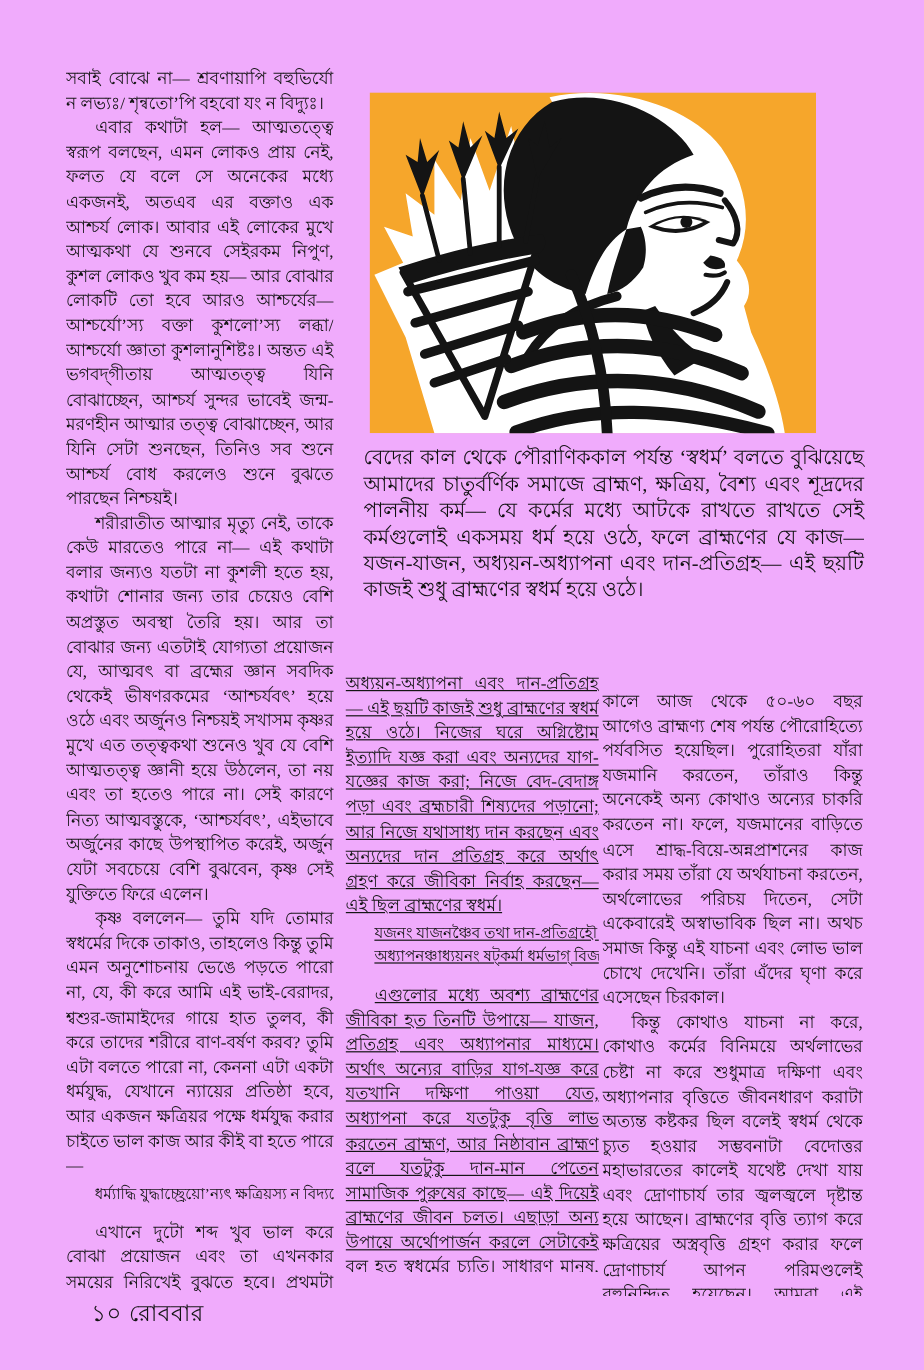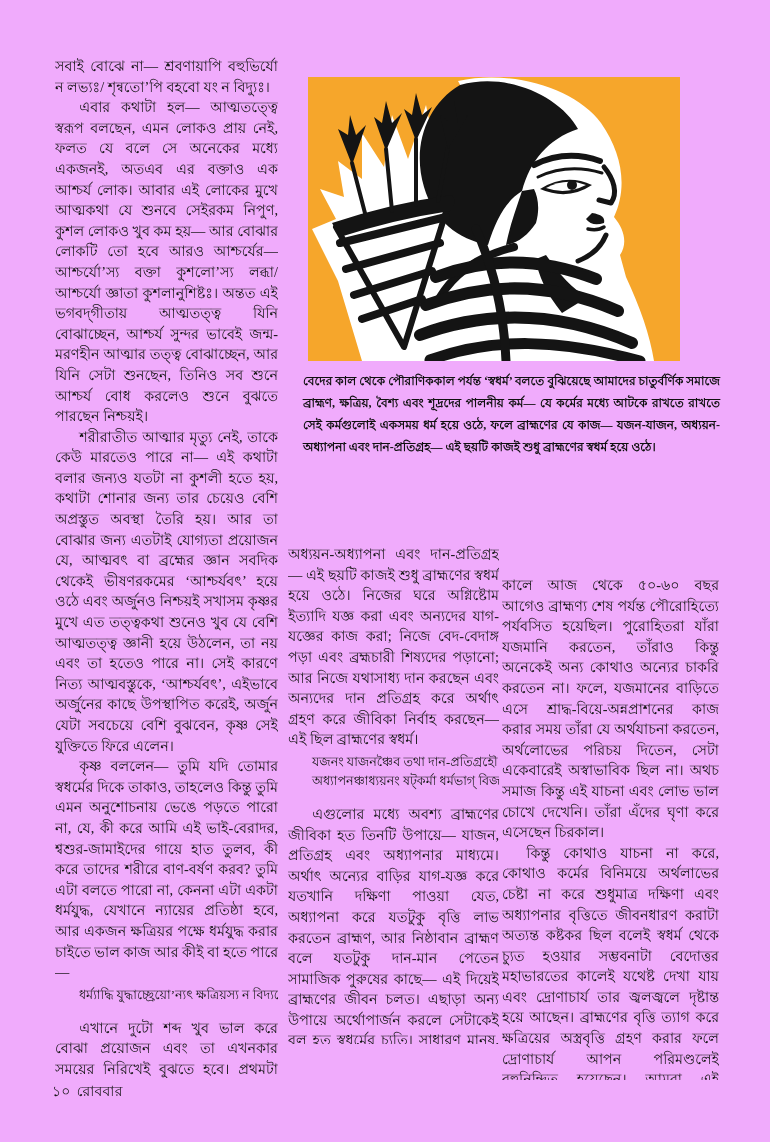--- a/index.html
+++ b/index.html
@@ -1,30 +1,30 @@
 <!DOCTYPE html>
 <html><head>
 <meta charset="utf-8">
 <style>
   html,body{margin:0;padding:0;}
   body{width:770px;height:1142px;background:#ffffff;font-family:"Liberation Serif","DejaVu Serif",serif;color:#151515;}
   .page{position:relative;width:770px;height:1142px;background:#f0abfc;overflow:hidden;}
   .col{position:absolute;text-align:justify;font-size:14.3px;line-height:20.6px;overflow:hidden;}
   .col-left{left:55px;top:56px;width:223px;height:1022px;}
-  .col-mid{left:288px;top:544px;width:211px;height:500px;}
+  .col-mid{left:288px;top:560px;width:211px;height:500px;text-decoration:underline;}
   .col-right{left:502px;top:575px;width:217px;height:505px;}
   .col p{margin:0;padding:0;}
   .col p.ind{text-indent:1.7em;}
   .gap-top{margin-top:13px !important;}
   .verse{margin:3px 0 3px 24px;font-size:12.7px;line-height:19px;text-align:left;}
   .verse div{white-space:nowrap;}
   .art-box{position:absolute;left:308px;top:77px;width:372px;height:284px;}
   .art-box svg{display:block;}
-  .lead{position:absolute;left:303px;top:371px;width:417px;font-weight:bold;font-size:12px;line-height:21.9px;text-align:justify;color:#101010;}
-  .footer{position:absolute;left:52px;top:1080px;font-size:14px;letter-spacing:.02em;}
+  .lead{position:absolute;left:303px;top:371px;width:417px;font-weight:normal;font-size:17px;line-height:21.9px;text-align:justify;color:#101010;}
+  .footer{position:absolute;left:76px;top:1080px;font-size:19px;letter-spacing:.02em;}
   .footer span{margin-right:6px;}
 </style>
 </head>
 <body>
 
 <div class="page">
 
   <div class="col col-left">
     <p class="first">সবাই বোঝে না— শ্রবণায়াপি বহুভির্যো ন লভ্যঃ/ শৃন্বতো’পি বহবো যং ন বিদ্যুঃ।</p>
     <p class="ind">এবার কথাটা হল— আত্মতত্ত্বে স্বরূপ বলছেন, এমন লোকও প্রায় নেই, ফলত যে বলে সে অনেকের মধ্যে একজনই, অতএব এর বক্তাও এক আশ্চর্য লোক। আবার এই লোকের মুখে আত্মকথা যে শুনবে সেইরকম নিপুণ, কুশল লোকও খুব কম হয়— আর বোঝার লোকটি তো হবে আরও আশ্চর্যের— আশ্চর্যো’স্য বক্তা কুশলো’স্য লব্ধা/ আশ্চর্যো জ্ঞাতা কুশলানুশিষ্টঃ। অন্তত এই ভগবদ্‌গীতায় আত্মতত্ত্ব যিনি বোঝাচ্ছেন, আশ্চর্য সুন্দর ভাবেই জন্ম-মরণহীন আত্মার তত্ত্ব বোঝাচ্ছেন, আর যিনি সেটা শুনছেন, তিনিও সব শুনে আশ্চর্য বোধ করলেও শুনে বুঝতে পারছেন নিশ্চয়ই।</p>

